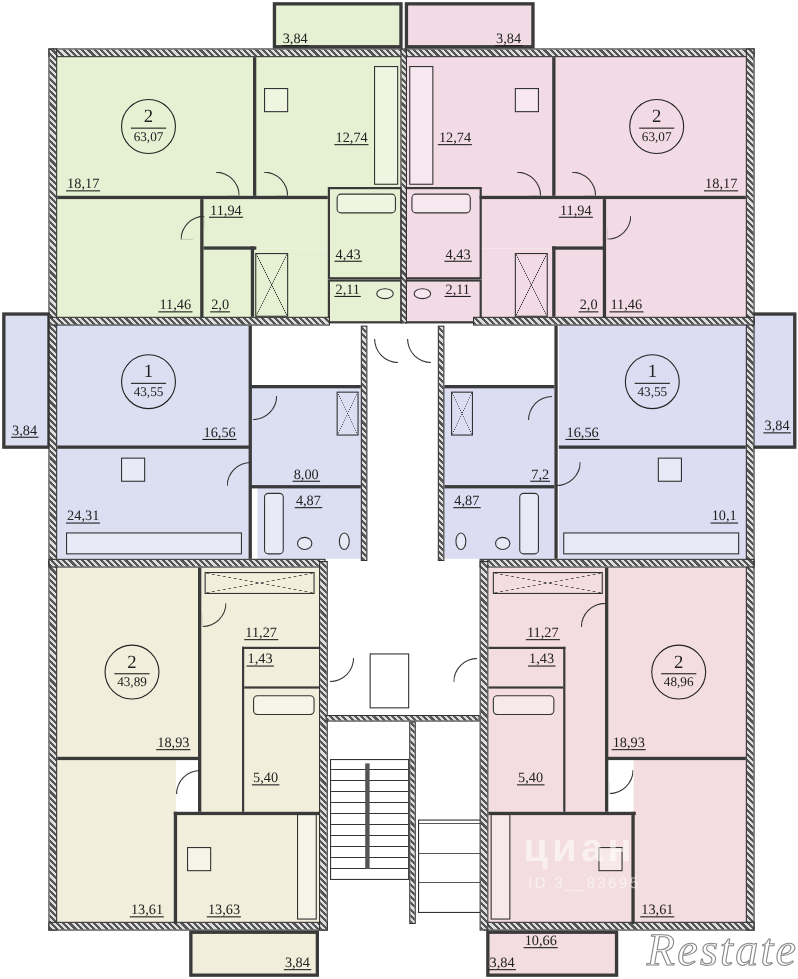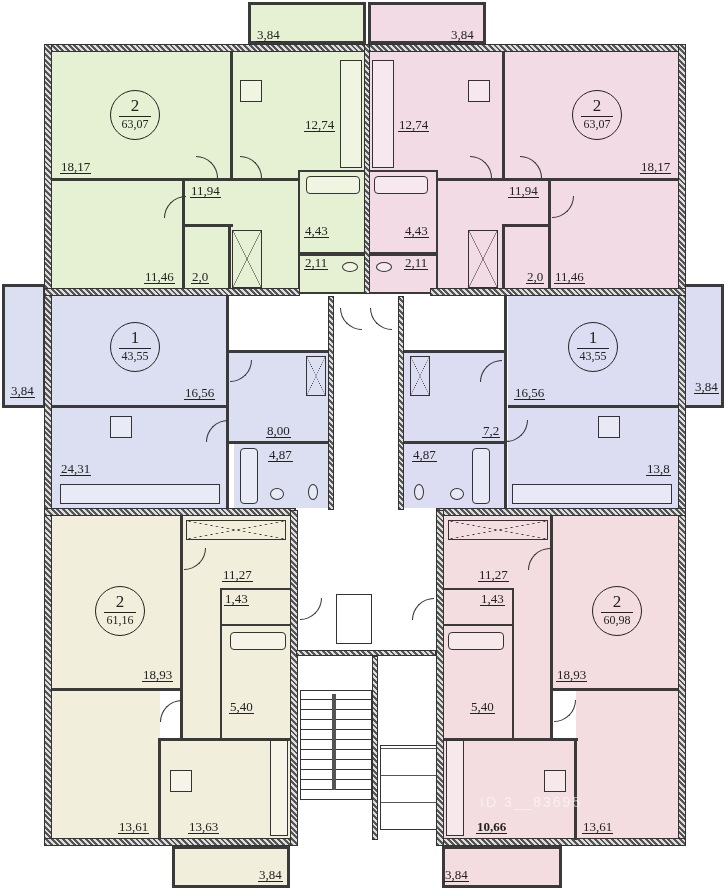--- a/index.html
+++ b/index.html
@@ -201,25 +201,25 @@
   <div class="badge" style="left:110px;top:322px;">
     <span class="n">1</span>
     <span class="a">43,55</span>
   </div>
   <div class="badge" style="left:568px;top:322px;">
     <span class="n">1</span>
     <span class="a">43,55</span>
   </div>
   <div class="badge" style="left:95px;top:586px;">
     <span class="n">2</span>
-    <span class="a">61,16</span>
+    <span class="a">43,89</span>
   </div>
   <div class="badge" style="left:592px;top:586px;">
     <span class="n">2</span>
-    <span class="a">60,98</span>
+    <span class="a">48,96</span>
   </div>
 
   <span class="label" style="left:256px;top:28px;">3,84</span>
   <span class="label" style="left:60px;top:160px;">18,17</span>
   <span class="label" style="left:304px;top:118px;">12,74</span>
   <span class="label" style="left:190px;top:184px;">11,94</span>
   <span class="label" style="left:144px;top:270px;">11,46</span>
   <span class="label" style="left:191px;top:270px;">2,0</span>
   <span class="label" style="left:304px;top:224px;">4,43</span>
   <span class="label" style="left:304px;top:256px;">2,11</span>
@@ -234,34 +234,36 @@
   <span class="label" style="left:404px;top:256px;">2,11</span>
 
   <span class="label" style="left:10px;top:384px;">3,84</span>
   <span class="label" style="left:184px;top:386px;">16,56</span>
   <span class="label" style="left:60px;top:462px;">24,31</span>
   <span class="label" style="left:220px;top:424px;margin-left:46px;">8,00</span>
   <span class="label" style="left:268px;top:448px;">4,87</span>
 
   <span class="label" style="left:694px;top:380px;">3,84</span>
   <span class="label" style="left:514px;top:386px;">16,56</span>
-  <span class="label" style="left:646px;top:462px;">13,8</span>
+  <span class="label" style="left:646px;top:462px;">10,1</span>
   <span class="label" style="left:482px;top:424px;">7,2</span>
   <span class="label" style="left:412px;top:448px;">4,87</span>
 
   <span class="label" style="left:142px;top:668px;">18,93</span>
   <span class="label" style="left:222px;top:568px;">11,27</span>
   <span class="label" style="left:224px;top:592px;">1,43</span>
   <span class="label" style="left:229px;top:700px;">5,40</span>
   <span class="label" style="left:118px;top:820px;">13,61</span>
   <span class="label" style="left:188px;top:820px;">13,63</span>
   <span class="label" style="left:258px;top:868px;">3,84</span>
 
   <span class="label" style="left:556px;top:668px;">18,93</span>
   <span class="label" style="left:478px;top:568px;">11,27</span>
   <span class="label" style="left:480px;top:592px;">1,43</span>
   <span class="label" style="left:470px;top:700px;">5,40</span>
   <span class="label" style="left:582px;top:820px;">13,61</span>
-  <span class="label" style="left:476px;top:820px;font-weight:bold;">10,66</span>
+  <span class="label" style="left:476px;top:848px;">10,66</span>
   <span class="label" style="left:444px;top:868px;">3,84</span>
 
+  <span class="wm2" style="left:476px;top:750px;">циан</span>
   <span class="wm3" style="left:480px;top:794px;">ID 3__83695</span>
+  <span class="watermark" style="left:588px;top:840px;">Restate</span>
 </div>
 
 </body></html>

